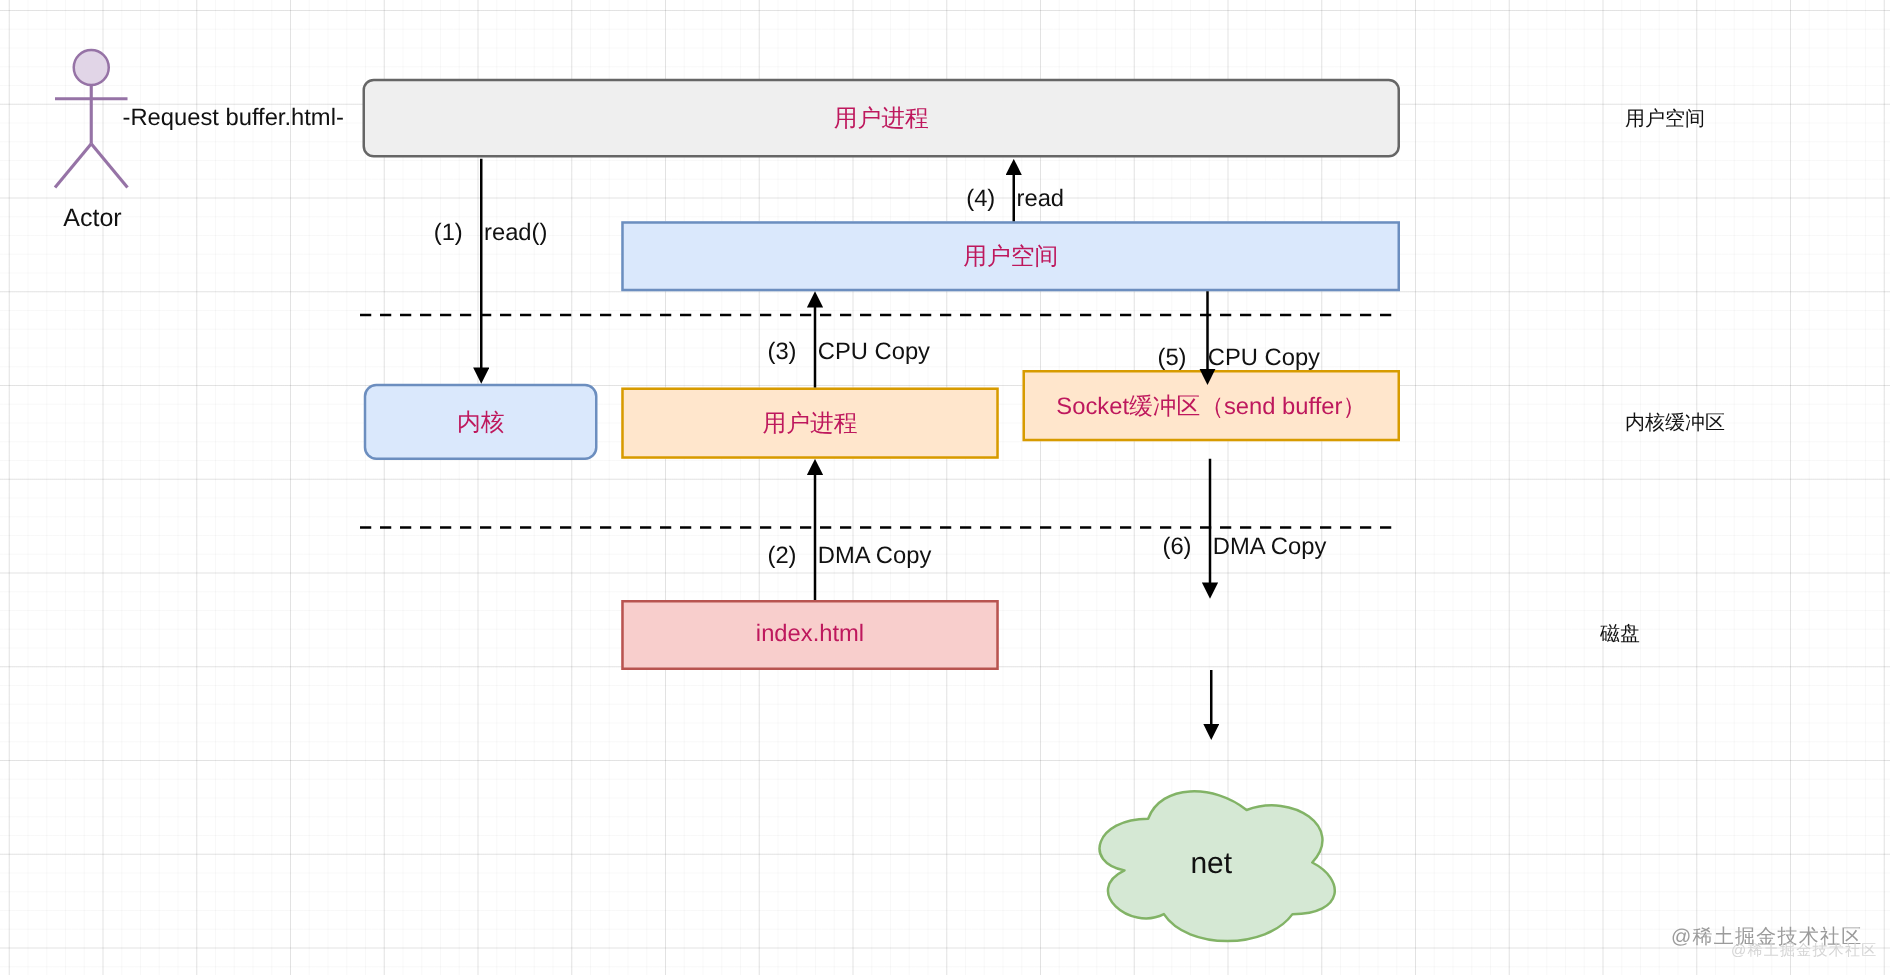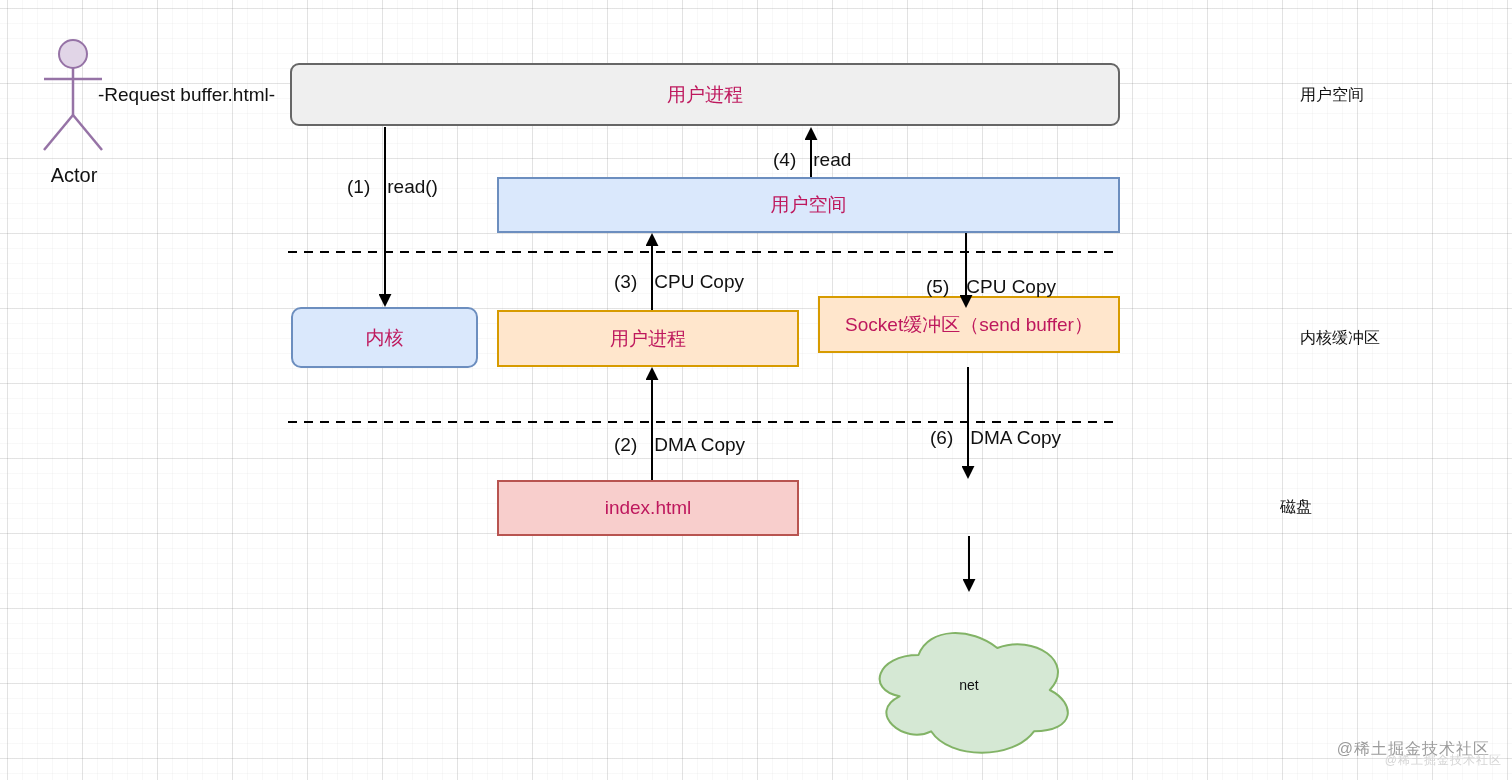--- a/index.html
+++ b/index.html
@@ -81,21 +81,21 @@
     font-size: 19px;
     color: #111;
     z-index: 5;
     white-space: nowrap;
   }
 
   #actor-figure { position: absolute; left: 28px; top: 36px; z-index: 3; }
   #actor-label  { position: absolute; left: 38px; top: 164px; width: 72px; text-align: center; font-size: 20px; color: #111; z-index: 5; }
 
   #net-cloud { position: absolute; left: 866px; top: 620px; z-index: 3; }
-  #net-label { position: absolute; left: 938px; top: 677px; width: 62px; text-align: center; font-size: 14px; color: #111; z-index: 5; }
+  #net-label { position: absolute; left: 938px; top: 677px; width: 62px; text-align: center; font-size: 24px; color: #111; z-index: 5; }
 
   .watermark { position: absolute; z-index: 7; white-space: nowrap; letter-spacing: 1px; }
   #watermark-1 { right: 22px; top: 739px; font-size: 16px; color: #9b9b9b; }
   #watermark-2 { right: 10px; top: 752px; font-size: 12px; color: #d5d5d5; }
 </style>
 </head>
 <body>
 
 <div class="canvas">
 

